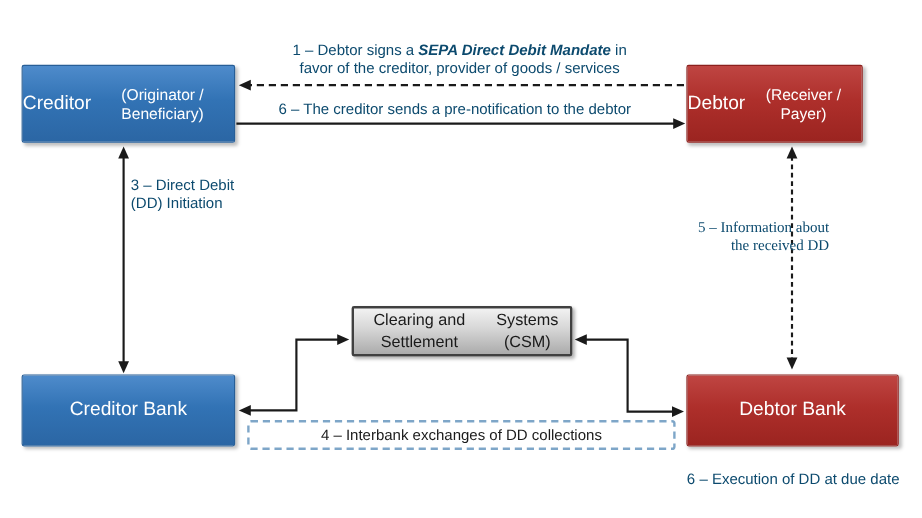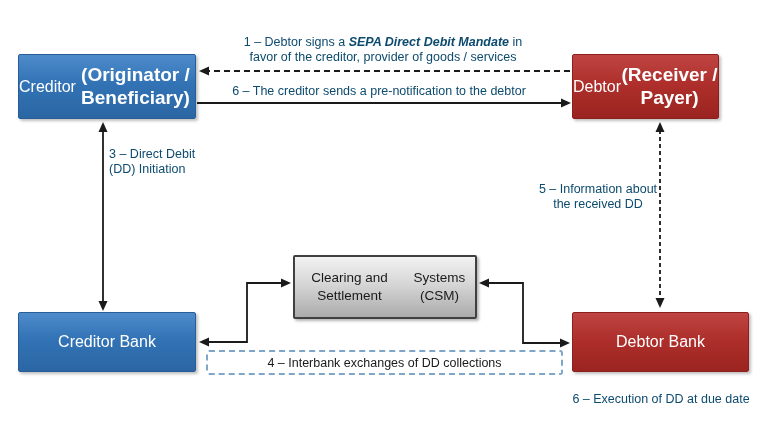--- a/index.html
+++ b/index.html
@@ -43,42 +43,42 @@
   }
 
   .node.gray {
     background: linear-gradient(180deg, #f2f2f2 0%, #d6d6d6 45%, #ababab 100%);
     border: 2px solid #404040;
     color: #1a1a1a;
     box-shadow: 2px 2px 3px rgba(0,0,0,0.3);
   }
 
   .node .title { font-size: 16px; line-height: 1.25; font-weight: 400; }
-  .node .subtitle { font-size: 19px; line-height: 1.2; font-weight: 700; }
+  .node .subtitle { font-size: 13px; line-height: 1.2; font-weight: 400; }
   .node .csm-line { font-size: 13.5px; line-height: 1.3; }
 
   #box-creditor      { left: 18px;  top: 54px;  width: 178px; height: 65px; }
   #box-debtor        { left: 572px; top: 54px;  width: 147px; height: 65px; }
   #box-creditor-bank { left: 18px;  top: 312px; width: 178px; height: 60px; }
   #box-debtor-bank   { left: 572px; top: 312px; width: 177px; height: 60px; }
-  #box-csm           { left: 293px; top: 255px; width: 184px; height: 64px; }
+  #box-csm           { left: 293px; top: 255px; width: 184px; height: 42px; }
 
   .annotation {
     position: absolute;
     font-size: 12.5px;
     line-height: 1.18;
     color: #0c4a6e;
   }
   .annotation .em { font-weight: 700; font-style: italic; }
   .annotation .line { display: block; }
 
   #ann-step1 { left: 222px; top: 35px;  width: 322px; text-align: center; }
   #ann-step2 { left: 214px; top: 84px;  width: 330px; text-align: center; }
   #ann-step3 { left: 109px; top: 147px; width: 96px;  text-align: left; }
-  #ann-step5 { left: 537px; top: 182px; width: 122px; text-align: center; }
+  #ann-step5 { left: 569px; top: 182px; width: 122px; text-align: right; font-family: Liberation Serif, serif; }
   #ann-step7 { left: 306px; top: 221px; width: 180px; text-align: left; }
   #ann-step6 { left: 570px; top: 392px; width: 182px; text-align: center; }
 
   #interbank-zone {
     position: absolute;
     left: 206px; top: 350px;
     width: 357px; height: 25px;
     border: 2px dashed #7ea6c8;
     border-radius: 3px;
     display: flex;

